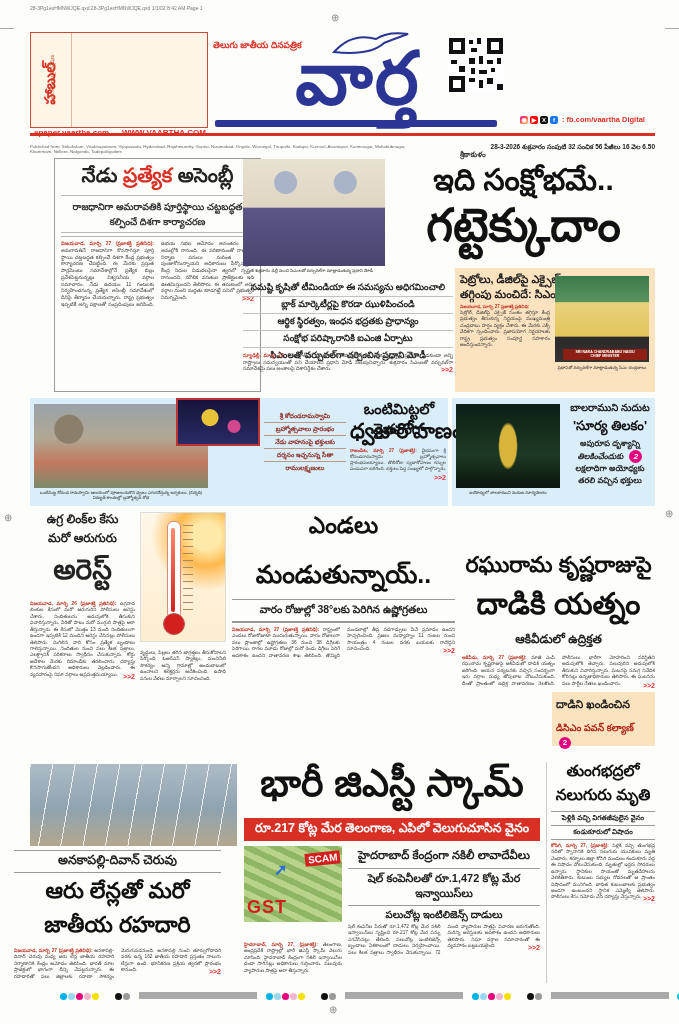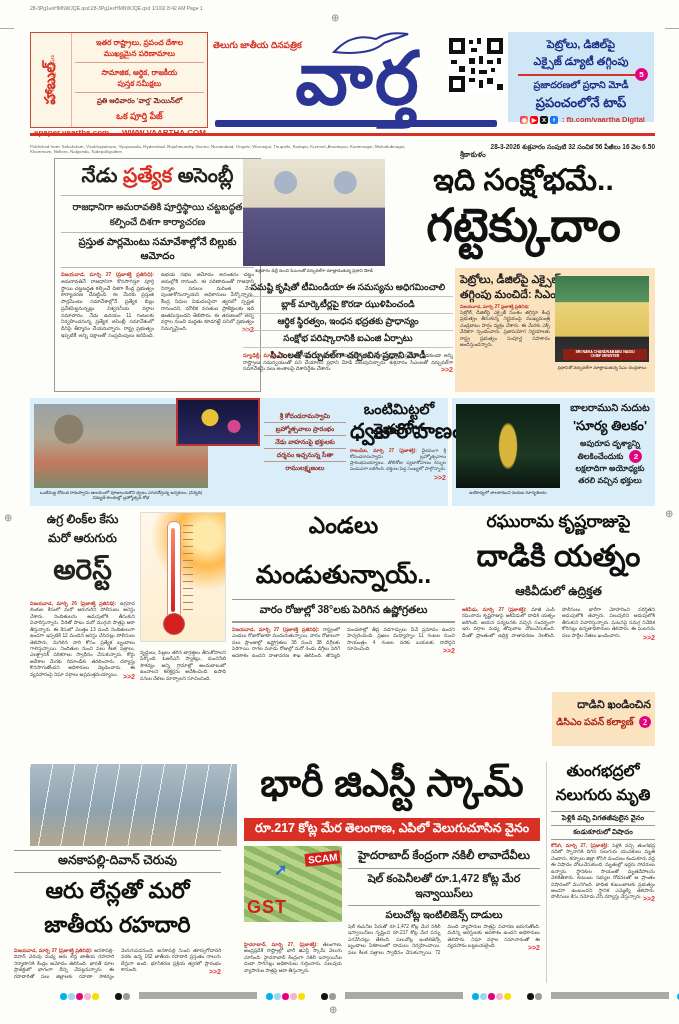--- a/index.html
+++ b/index.html
@@ -41,32 +41,20 @@
   <div class="abs" style="left:4px;top:512px;font-size:10px;color:#888;">⊕</div>
   <div class="abs" style="left:665px;top:508px;font-size:10px;color:#888;">⊕</div>
   <div class="abs" style="left:0;top:28px;width:14px;height:1px;background:#aaa;"></div>
   <div class="abs" style="left:665px;top:28px;width:14px;height:1px;background:#aaa;"></div>
 
   <div class="abs" style="left:30px;top:32px;width:176px;height:94px;border:1px solid #c94a3a;background:#fdf6e6;display:flex;">
     <div style="width:40px;position:relative;border-right:1px solid #e0b9a0;">
       <div style="position:absolute;left:-26px;top:40px;transform:rotate(-90deg);transform-origin:center;width:92px;text-align:center;color:#d93025;font-weight:bold;font-size:15px;">హాబుల్</div>
       <div style="position:absolute;left:-18px;top:42px;transform:rotate(-90deg);transform-origin:center;width:80px;text-align:center;color:#c05030;font-size:5.5px;">పలు అంశాలపై విశ్లేషణ</div>
     </div>
-    <div style="flex:1;padding:4px 3px;display:flex;flex-direction:column;justify-content:space-between;">
-      <div class="ctr" style="font-size:7.5px;font-weight:bold;color:#d93025;line-height:1.5;border-bottom:1px solid #e0a090;padding-bottom:2px;">
-        <div>ఇతర రాష్ట్రాలు, ప్రపంచ దేశాల</div>
-        <div>ముఖ్యమైన పరిణామాలు</div>
-      </div>
-      <div class="ctr" style="font-size:7.5px;font-weight:bold;color:#d93025;line-height:1.5;border-bottom:1px solid #e0a090;padding-bottom:2px;">
-        <div>సామాజిక, ఆర్థిక, రాజకీయ</div>
-        <div>పుస్తక సమీక్షలు</div>
-      </div>
-      <div class="ctr" style="font-size:7px;font-weight:bold;color:#8a2418;">ప్రతి ఆదివారం 'వార్త' మెయిన్‌లో</div>
-      <div class="ctr" style="font-size:9px;font-weight:bold;color:#d93025;">ఒక పూర్తి పేజ్</div>
-    </div>
   </div>
   <div class="abs bold" style="left:34px;top:128px;font-size:8px;color:#d93025;">epaper.vaartha.com</div>
   <div class="abs bold" style="left:122px;top:128px;font-size:8px;color:#d93025;">WWW.VAARTHA.COM</div>
 
   <div class="abs" style="left:213px;top:40px;font-size:9px;font-weight:bold;color:#d93025;">తెలుగు జాతీయ దినపత్రిక</div>
   <svg class="abs" style="left:330px;top:30px;" width="90" height="28" viewBox="0 0 90 28">
     <path d="M4 22 Q22 2 46 9 Q58 1 78 4 Q64 9 54 13 Q40 26 4 22 Z" fill="none" stroke="#2b3593" stroke-width="2"></path>
   </svg>
   <div class="abs" style="left:213px;top:36px;width:290px;height:86px;font-size:74px;font-weight:bold;color:#2b3593;line-height:86px;letter-spacing:2px;text-align:center;">వార్త</div>
   <div class="abs" style="left:215px;top:120px;width:282px;height:7px;background:#2b3593;border-radius:2px;"></div>
@@ -92,29 +80,20 @@
       <rect x="12" y="16" width="2" height="3"></rect>
         <rect x="16" y="17" width="4" height="2"></rect>
         <rect x="22" y="16" width="2" height="2"></rect>
       <rect x="11" y="21" width="3" height="2"></rect>
         <rect x="16" y="22" width="2" height="4"></rect>
         <rect x="20" y="21" width="3" height="3"></rect>
         <rect x="25" y="24" width="3" height="3"></rect>
     </g>
   </svg>
 
-  <div class="abs" style="left:508px;top:32px;width:146px;height:90px;background:#cfe6f6;padding-top:6px;box-sizing:border-box;">
-    <div class="ctr bold" style="font-size:11px;color:#1a2f86;">పెట్రోలు, డిజిల్‌పై</div>
-    <div class="ctr bold" style="font-size:11px;color:#1a2f86;margin-top:2px;">ఎక్సైజ్ డ్యూటీ తగ్గింపు</div>
-    <div style="position:relative;margin:4px 10px 3px 10px;height:2px;background:#d93025;">
-      <span class="badge" style="position:absolute;right:-4px;top:-6px;width:13px;height:13px;font-size:8px;">5</span>
-    </div>
-    <div class="ctr bold" style="font-size:9.5px;color:#1a2f86;">ప్రజాదరణలో ప్రధాని మోడీ</div>
-    <div class="ctr bold" style="font-size:13px;color:#1a2f86;margin-top:2px;">ప్రపంచంలోనే టాప్</div>
-  </div>
 
   <div class="abs" style="left:460px;top:118px;font-size:7.5px;color:#333;font-weight:bold;margin-top:32px;">శ్రీకాకుళం</div>
   <div class="abs" style="left:520px;top:115px;display:flex;align-items:center;">
     <span class="sq" style="background:linear-gradient(135deg,#d6249f,#fd5949,#fdc468);">◉</span>
     <span class="sq" style="background:#ff0000;">▶</span>
     <span class="sq" style="background:#111;">X</span>
     <span class="sq" style="background:#1877f2;">f</span>
     <span style="font-size:7.5px;font-weight:bold;color:#d93025;margin-left:2px;">: fb.com/vaartha Digital</span>
   </div>
 
@@ -124,21 +103,20 @@
 
   <div class="abs" style="left:30px;top:158px;width:207px;height:234px;border:1px solid #9a9a9a;box-sizing:border-box;padding:5px 6px;margin-left:24px;">
     <div class="ctr" style="font-size:20px;font-weight:bold;">
       <span>నేడు</span>
       <span class="red">ప్రత్యేక</span>
       <span>అసెంబ్లీ</span>
     </div>
     <div class="hr" style="margin:3px 0;"></div>
     <div class="ctr bold" style="font-size:9.5px;color:#333;line-height:1.6;">రాజధానిగా అమరావతికి పూర్తిస్థాయి చట్టబద్ధత కల్పించే దిశగా కార్యాచరణ</div>
     <div class="hr" style="margin:3px 0;"></div>
-    <div class="ctr bold" style="font-size:10px;color:#222;">ప్రస్తుత పార్లమెంటు సమావేశాల్లోనే బిల్లుకు ఆమోదం</div>
     <div class="hr" style="margin:3px 0;"></div>
     <div class="tiny cols2" style="height:128px;overflow:hidden;">
       <span class="dl">విజయవాడ, మార్చి 27 (ప్రజాశక్తి ప్రతినిధి):</span>
       <span>అమరావతినే రాజధానిగా కొనసాగిస్తూ పూర్తి స్థాయి చట్టబద్ధత కల్పించే దిశగా కేంద్ర ప్రభుత్వం కార్యాచరణ చేపట్టింది. ఈ మేరకు ప్రస్తుత పార్లమెంటు సమావేశాల్లోనే ప్రత్యేక బిల్లు ప్రవేశపెట్టనున్నట్లు విశ్వసనీయ వర్గాల సమాచారం. నేడు ఉదయం 11 గంటలకు నిర్వహించనున్న ప్రత్యేక అసెంబ్లీ సమావేశంలో దీనిపై తీర్మానం చేయనున్నారు. రాష్ట్ర ప్రభుత్వం ఇప్పటికే అన్ని పక్షాలతో సంప్రదింపులు జరిపింది. ఉభయ సభల ఆమోదం అనంతరం చట్టం అమల్లోకి రానుంది. ఈ పరిణామంతో రాజధాని నిర్మాణ పనులు మరింత వేగం పుంజుకోనున్నాయని అధికారులు పేర్కొన్నారు. కేంద్ర నిధుల విడుదలపైనా త్వరలో స్పష్టత రానుందని, మౌలిక వసతుల ప్రాజెక్టులకు ఇది ఊతమిస్తుందని తెలిపారు. ఈ తరుణంలో అన్ని వర్గాల నుంచి మద్దతు కూడగట్టే పనిలో ప్రభుత్వం నిమగ్నమైంది.</span>
       <span class="jump">&gt;&gt;2</span>
     </div>
   </div>
 
   <div class="abs photo" style="left:243px;top:159px;width:142px;height:107px;background:
       radial-gradient(circle at 30% 22%, #aab4c8 0 11px, transparent 12px),
@@ -208,21 +186,21 @@
   </div>
 
   <div class="abs" style="left:456px;top:404px;width:104px;height:84px;background:
       radial-gradient(ellipse 14px 34px at 50% 50%, #d8b43a 0 60%, transparent 70%),
       linear-gradient(180deg,#0d1f14,#1d3a24 60%,#0a140d);"></div>
   <div class="abs cap" style="left:456px;top:490px;width:104px;">అయోధ్యలో బాలరాముని నుదుట సూర్యతిలకం</div>
   <div class="abs" style="left:566px;top:402px;width:88px;text-align:center;">
     <div class="bold" style="font-size:10px;color:#222;">బాలరాముని నుదుట</div>
     <div class="bold" style="font-size:13px;color:#111;margin:2px 0;">'సూర్య తిలకం'</div>
     <div class="bold" style="font-size:8px;color:#222;line-height:1.5;">అపురూప దృశ్యాన్ని</div>
-    <div class="bold" style="font-size:8px;color:#222;line-height:1.5;">
+    <div class="bold" style="font-size:8px;color:#222;line-height:1.5;font-style:italic;">
       <span>తిలకించేందుకు</span>
       <span class="badge" style="width:13px;height:13px;font-size:8px;margin-left:4px;">2</span>
     </div>
     <div class="bold" style="font-size:8px;color:#222;line-height:1.5;">లక్షలాదిగా అయోధ్యకు</div>
     <div class="bold" style="font-size:8px;color:#222;line-height:1.5;">తరలి వచ్చిన భక్తులు</div>
   </div>
 
   <div class="abs" style="left:30px;top:512px;width:105px;">
     <div class="ctr bold" style="font-size:12px;">ఉగ్ర లింక్‌ల కేసు</div>
     <div class="ctr bold" style="font-size:12px;margin-top:2px;">మరో ఆరుగురు</div>
@@ -253,32 +231,32 @@
     <div class="subrule"></div>
     <div class="tiny cols2" style="margin-top:4px;height:132px;overflow:hidden;font-size:4.8px;">
       <span class="dl">విజయవాడ, మార్చి 27 (ప్రజాశక్తి ప్రతినిధి):</span>
       <span>రాష్ట్రంలో ఎండలు రోజురోజుకూ ముదురుతున్నాయి. వారం రోజులుగా పలు ప్రాంతాల్లో ఉష్ణోగ్రతలు 36 నుంచి 38 డిగ్రీలకు పెరిగాయి. రాగల మూడు రోజుల్లో మరో రెండు డిగ్రీలు పెరిగే అవకాశం ఉందని వాతావరణ శాఖ తెలిపింది. తొమ్మిది మండలాల్లో తీవ్ర వడగాడ్పులు వీచే ప్రమాదం ఉందని హెచ్చరించింది. ప్రజలు మధ్యాహ్నం 11 గంటల నుంచి సాయంత్రం 4 గంటల వరకు బయటకు రావొద్దని సూచించింది.</span>
       <span class="jump">&gt;&gt;2</span>
     </div>
   </div>
   <div class="abs tiny" style="left:140px;top:650px;width:86px;height:110px;overflow:hidden;font-size:4.8px;">వృద్ధులు, పిల్లలు తగిన జాగ్రత్తలు తీసుకోవాలని పేర్కొంది. ఓఆర్‌ఎస్ ప్యాకెట్లు, మంచినీటి సౌకర్యం అన్ని గ్రామాల్లో అందుబాటులో ఉంచాలని కలెక్టర్లను ఆదేశించింది. ఉపాధి పనుల వేళలు మార్చాలని సూచించింది.</div>
 
   <div class="abs" style="left:462px;top:512px;width:193px;">
-    <div class="ctr headline" style="font-size:17px;">రఘురామ కృష్ణరాజుపై</div>
+    <div class="ctr headline" style="font-size:22px;margin-top:40px;">రఘురామ కృష్ణరాజుపై</div>
     <div class="ctr headline" style="font-size:30px;margin-top:4px;">దాడికి యత్నం</div>
     <div class="ctr bold" style="font-size:12px;margin-top:4px;">ఆకివీడులో ఉద్రిక్తత</div>
     <div class="tiny cols2" style="margin-top:6px;height:128px;overflow:hidden;font-size:4.8px;">
       <span class="dl">ఆకివీడు, మార్చి 27 (ప్రజాశక్తి):</span>
       <span>మాజీ ఎంపీ రఘురామ కృష్ణరాజుపై ఆకివీడులో దాడికి యత్నం జరిగింది. ఆయన పర్యటనకు వచ్చిన సందర్భంగా ఇరు వర్గాల మధ్య తోపులాట చోటుచేసుకుంది. దీంతో ప్రాంతంలో ఉద్రిక్త వాతావరణం నెలకొంది. పోలీసులు భారీగా మోహరించి పరిస్థితిని అదుపులోకి తెచ్చారు. పలువురిని అదుపులోకి తీసుకుని విచారిస్తున్నారు. ఘటనపై సమగ్ర నివేదిక కోరినట్లు ఉన్నతాధికారులు తెలిపారు. ఈ ఘటనను పలు పార్టీల నేతలు ఖండించారు.</span>
       <span class="jump">&gt;&gt;2</span>
     </div>
   </div>
-  <div class="abs peach" style="left:552px;top:692px;width:103px;height:54px;padding:6px 4px;box-sizing:border-box;text-align:right;font-family:Liberation Serif, serif;">
+  <div class="abs peach" style="left:552px;top:692px;width:103px;height:54px;padding:6px 4px;box-sizing:border-box;text-align:left;">
     <div class="bold" style="font-size:11px;color:#222;">దాడిని ఖండించిన</div>
-    <div class="bold" style="font-size:9.5px;color:#b02418;margin-top:3px;">
+    <div class="bold" style="font-size:9.5px;color:#b02418;margin-top:9px;">
       <span>డిసిఎం పవన్ కల్యాణ్</span>
       <span class="badge" style="width:12px;height:12px;font-size:8px;margin-left:3px;">2</span>
     </div>
   </div>
 
   <div class="abs photo" style="left:30px;top:764px;width:207px;height:82px;background:
       repeating-linear-gradient(100deg, rgba(255,255,255,.8) 0 1px, transparent 1px 22px),
       linear-gradient(180deg,#aebcc6 0%,#8fa3b0 55%,#b3a88e 100%);"></div>
   <div class="abs" style="left:14px;top:850px;width:207px;">
     <div class="ctr bold" style="font-size:12.5px;border-top:1px solid #999;border-bottom:1px solid #999;padding:2px 0;">అనకాపల్లి-దివాన్ చెరువు</div>

